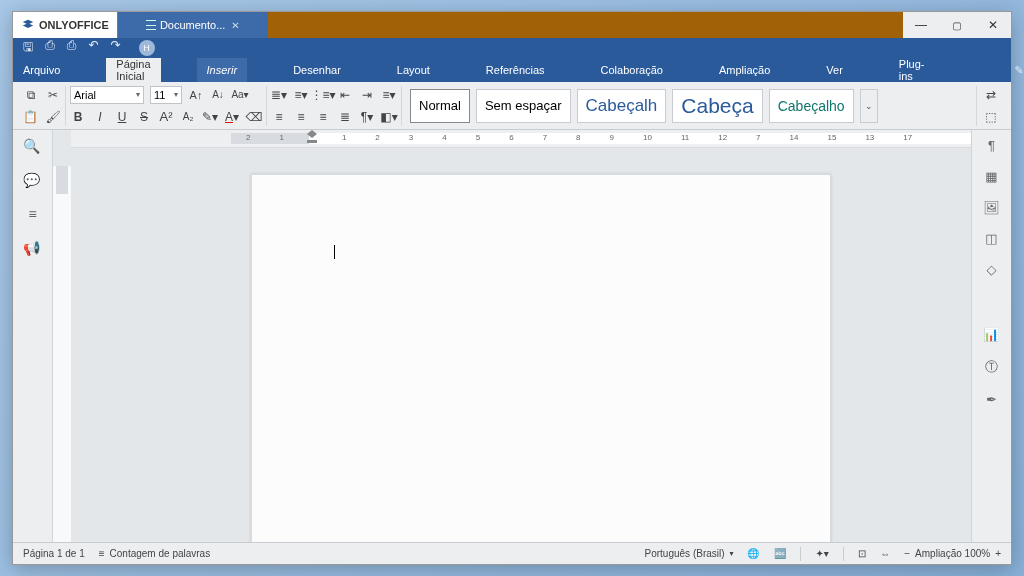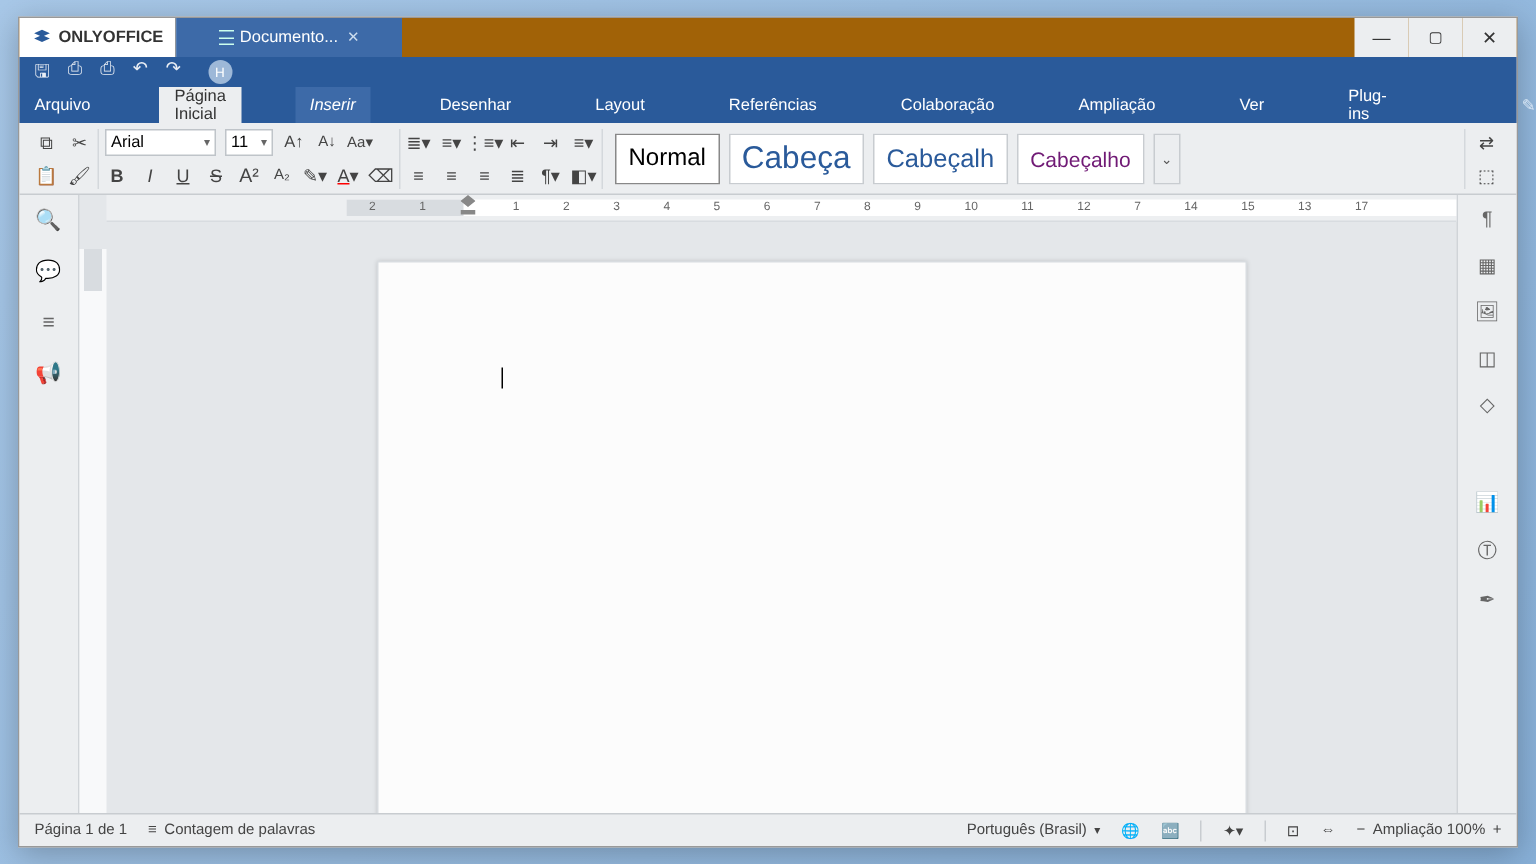--- a/index.html
+++ b/index.html
@@ -33,25 +33,25 @@
 
 .toolbar { height:48px; background:#eceef0; border-bottom:1px solid #c8ccd0; display:flex; align-items:center; padding:0 6px; font-size:11px; gap:0;}
 .tgrp { display:flex; flex-direction:column; gap:4px; padding:0 4px; border-right:1px solid #d4d8dc; height:40px; justify-content:center;}
 .trow { display:flex; align-items:center; gap:6px; height:18px;}
 .tbtn { width:16px; height:16px; display:flex; align-items:center; justify-content:center; color:#444; font-size:12px;}
 .combo { display:flex; align-items:center; border:1px solid #bfc4c9; background:#fff; height:18px; font-size:11px; padding:0 3px;}
 .combo .arrow { margin-left:auto; font-size:8px; color:#666; padding-left:3px;}
 .fw{ width:74px;}
 .sw{ width:32px;}
 .styles { display:flex; align-items:center; gap:6px; padding-left:8px; flex:1; overflow:hidden;}
-.style { border:1px solid #c8ccd0; background:#fff; padding:4px 8px; height:34px; display:flex; align-items:center; white-space:nowrap; font-size:16px;}
+.style { border:1px solid #c8ccd0; background:#fff; padding:4px 8px; height:34px; display:flex; align-items:center; white-space:nowrap; font-size:13px;}
 .style.sel { border:1px solid #888;}
 .style.h1{ color:#2a5a9a; font-size:21px; font-weight:300;}
 .style.h2{ color:#2a5a9a; font-size:17px; font-weight:300;}
-.style.h3{ color:#701a75; font-size:14px;}
+.style.h3{ color:#0f766e; font-size:14px;}
 .style.h4{ color:#2a5a9a; font-style:italic; font-size:12px;}
 .style-dd{ width:18px; height:34px; border:1px solid #c8ccd0; display:flex; align-items:center; justify-content:center; font-size:9px; color:#555;}
 .endcol{ display:flex; flex-direction:column; gap:6px; padding:0 6px; height:40px; justify-content:center; border-left:1px solid #d4d8dc; margin-left:6px;}
 
 .work { flex:1; display:flex; background:#e4e7ea; overflow:hidden;}
 .lbar { width:40px; background:#eceef0; border-right:1px solid #d0d4d8; display:flex; flex-direction:column; align-items:center; padding-top:8px; gap:18px;}
 .lbar span{ font-size:14px; color:#666;}
 .rbar { width:40px; background:#eceef0; border-left:1px solid #d0d4d8; display:flex; flex-direction:column; align-items:center; padding-top:8px; gap:16px;}
 .rbar span{ font-size:13px; color:#666;}
 .center { flex:1; display:flex; flex-direction:column; position:relative;}
@@ -190,22 +190,23 @@
         <span class="tbtn">≡</span>
         <span class="tbtn">≡</span>
         <span class="tbtn">≡</span>
         <span class="tbtn">≣</span>
         <span class="tbtn">¶▾</span>
         <span class="tbtn">◧▾</span>
       </div>
     </div>
     <div class="styles">
       <div class="style sel">Normal</div>
+      <div class="style">Sem espaçar</div>
+      <div class="style h2">Cabeçalh</div>
       <div class="style h1">Cabeça</div>
-      <div class="style h2">Cabeçalh</div>
       <div class="style h3">Cabeçalho</div>
       <div class="style-dd">⌄</div>
     </div>
     <div class="endcol">
       <span class="tbtn">⇄</span>
       <span class="tbtn">⬚</span>
     </div>
   </div>
 
   <div class="work">

